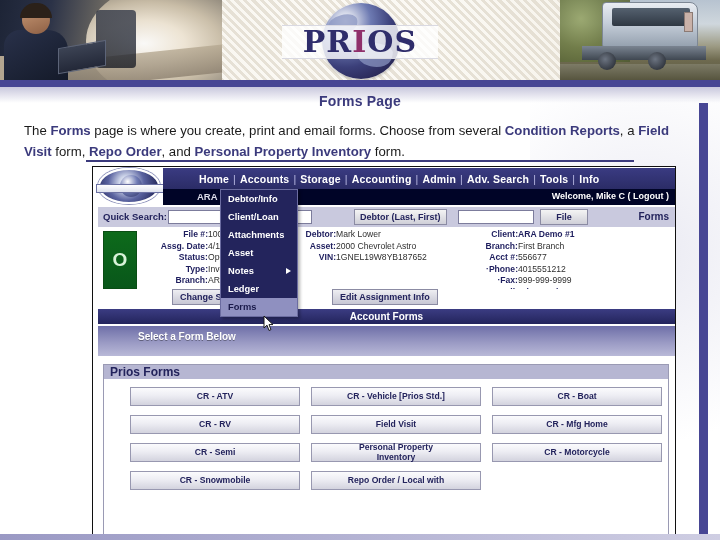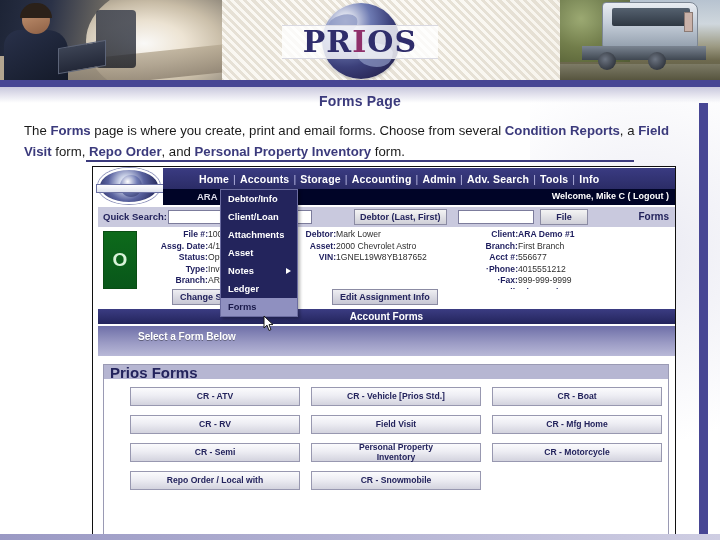--- a/index.html
+++ b/index.html
@@ -273,21 +273,21 @@
     position:absolute; left:40px; top:5px; font-size:10px; font-weight:700; color:#ffffff;
     text-shadow:0 1px 0 rgba(0,0,0,.35);
   }
 
   .forms-panel {
     position:absolute; left:10px; top:197px; width:566px; height:172px;
     background:#ffffff; border:1px solid #9a9ab4;
   }
   .forms-panel-hd {
     position:absolute; left:0; top:0; width:564px; height:14px;
-    background:#b6b6d2; color:#23235c; font-size:15px; font-weight:700;
+    background:#b6b6d2; color:#23235c; font-size:12px; font-weight:700;
     display:flex; align-items:center; padding-left:6px;
   }
   .grid {
     position:absolute; left:26px; top:22px; width:540px;
     display:grid; grid-template-columns:180px 180px 180px;
     gap:9px 1px;
   }
   .formbtn {
     width:170px; height:19px;
     background:linear-gradient(180deg,#fbfbfd 0%,#ededf3 45%,#d3d3de 100%);
@@ -458,22 +458,22 @@
           <button class="formbtn">CR - ATV</button>
           <button class="formbtn">CR - Vehicle [Prios Std.]</button>
           <button class="formbtn">CR - Boat</button>
           <button class="formbtn">CR - RV</button>
           <button class="formbtn">Field Visit</button>
           <button class="formbtn">CR - Mfg Home</button>
           <button class="formbtn">CR - Semi</button>
           <button class="formbtn">Personal Property
 Inventory</button>
           <button class="formbtn">CR - Motorcycle</button>
+          <button class="formbtn">CR - Snowmobile</button>
           <button class="formbtn">Repo Order / Local with</button>
-          <button class="formbtn">CR - Snowmobile</button>
         </div>
     </div>
 
     <div class="menu" id="menu">
         <div class="menu-item">
           <span>Debtor/Info</span>
         </div>
         <div class="menu-item">
           <span>Client/Loan</span>
         </div>

